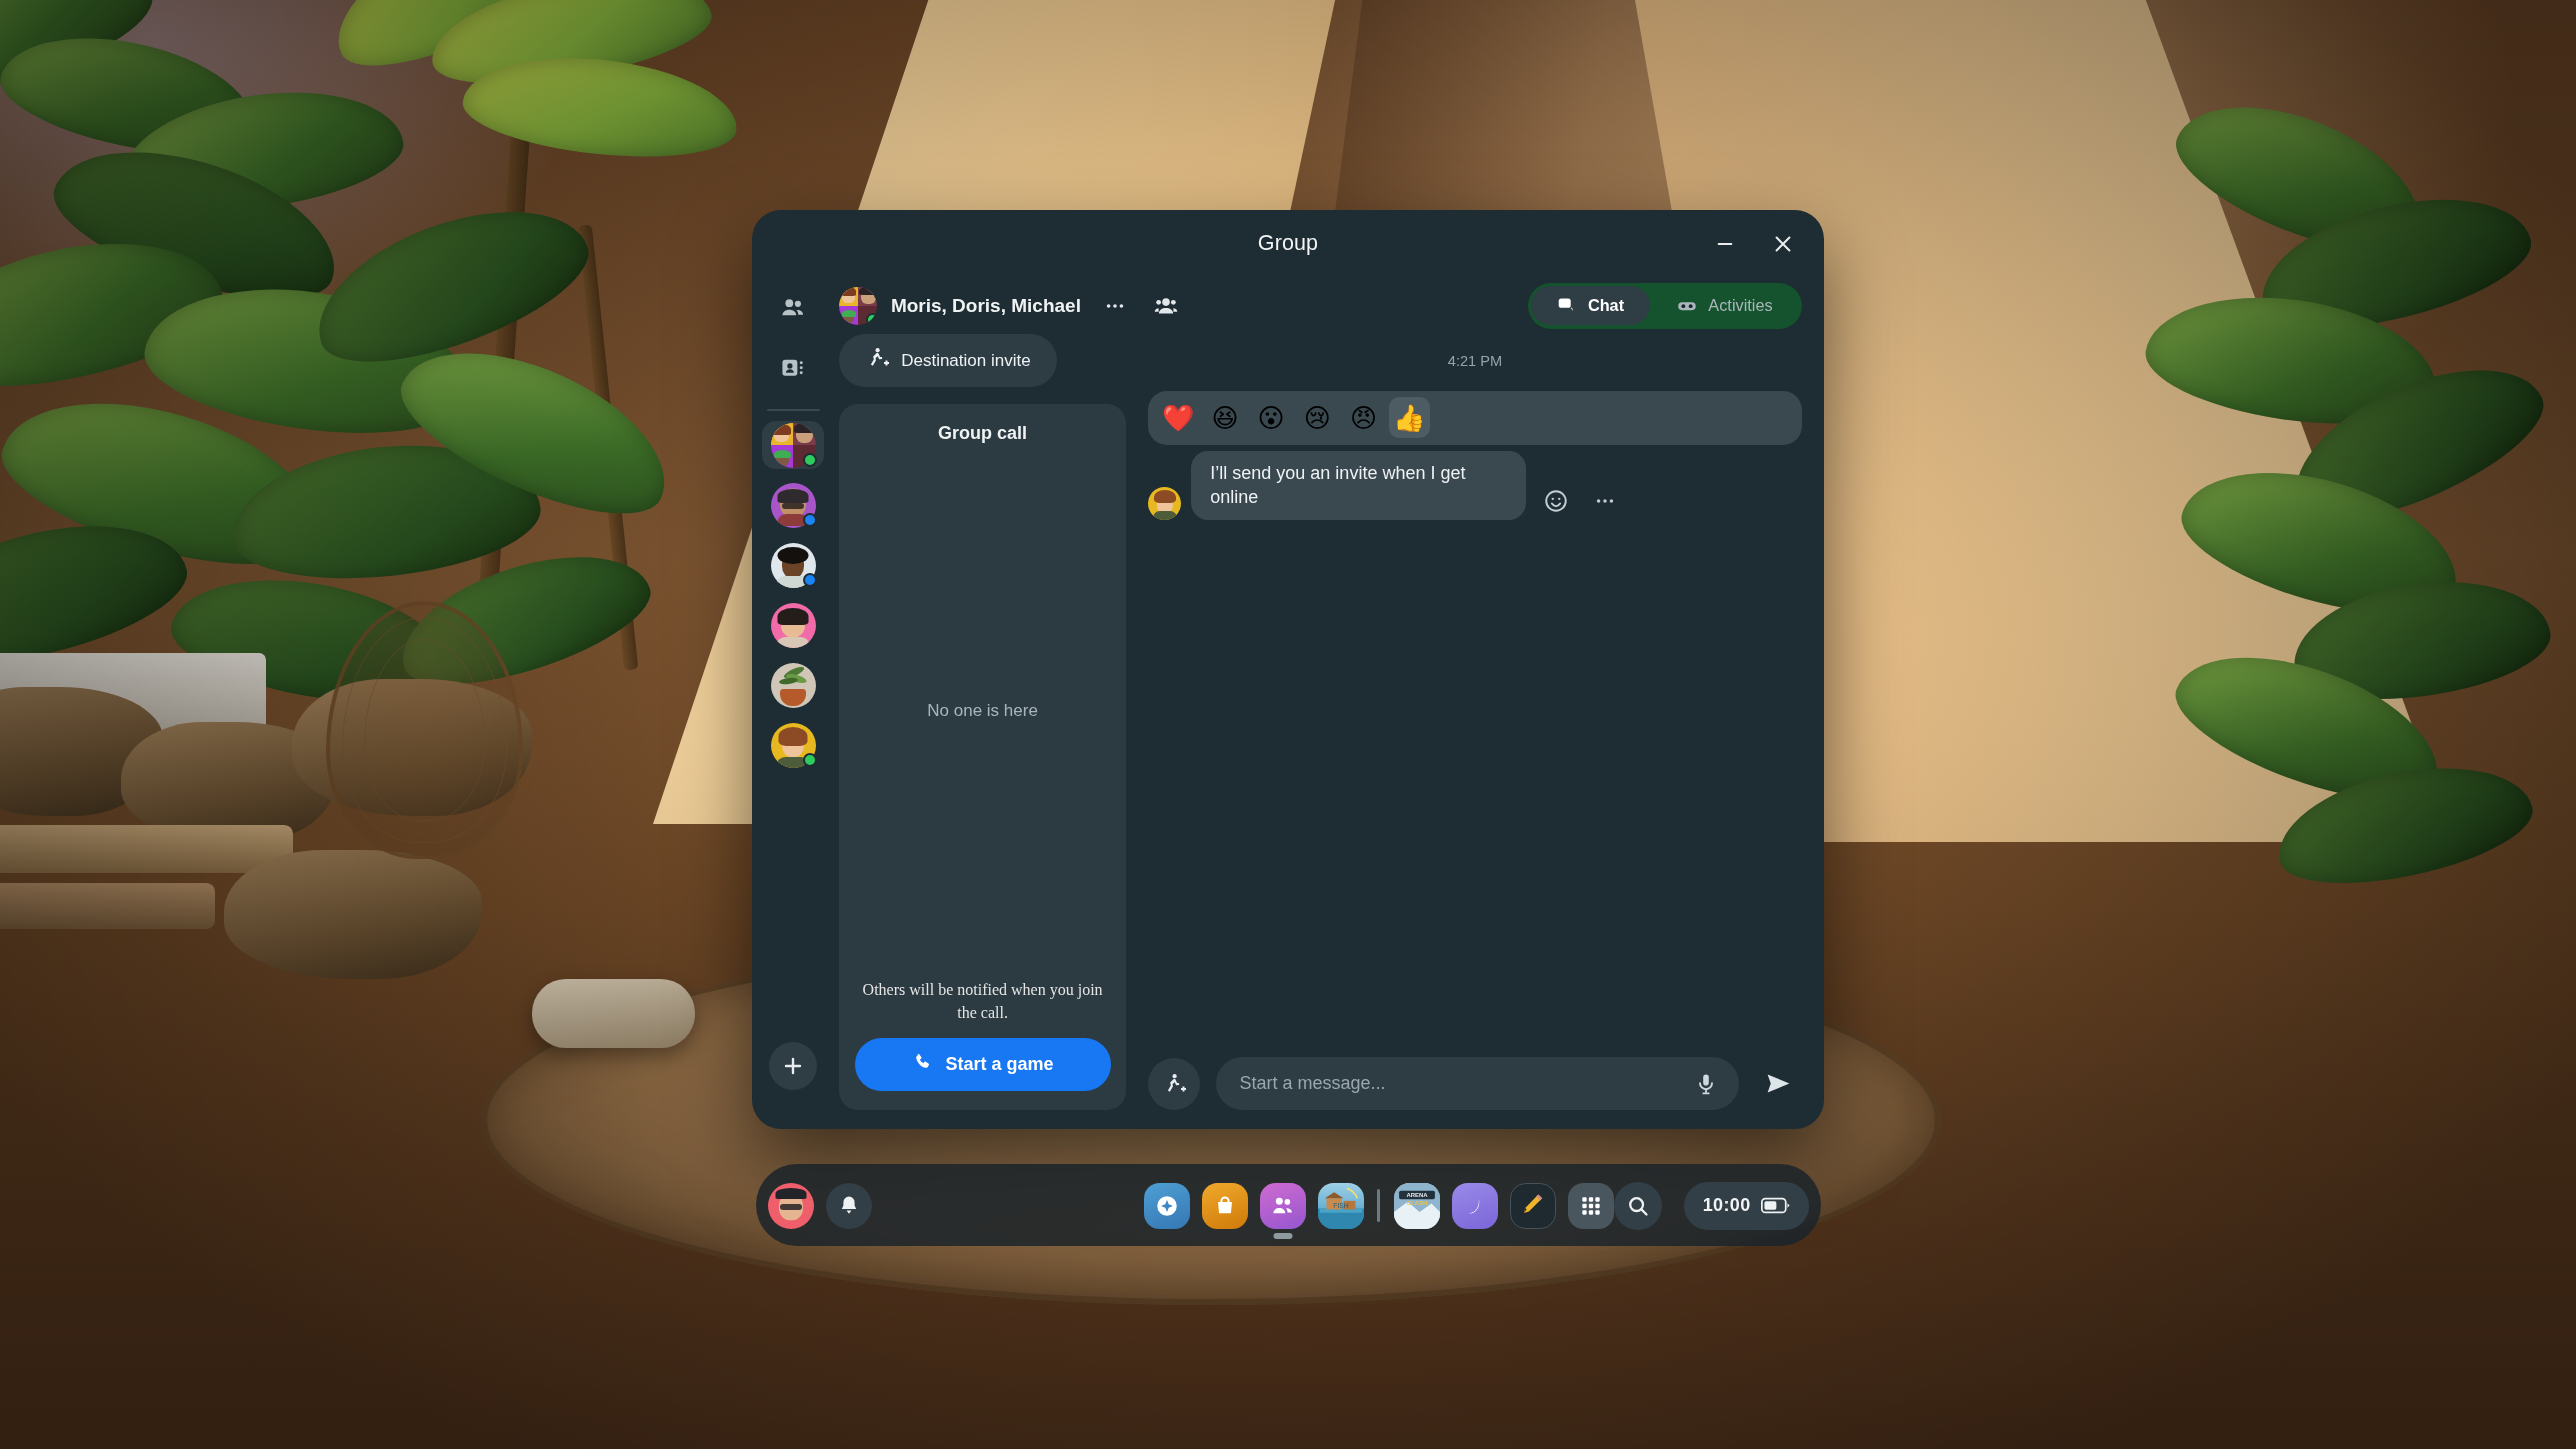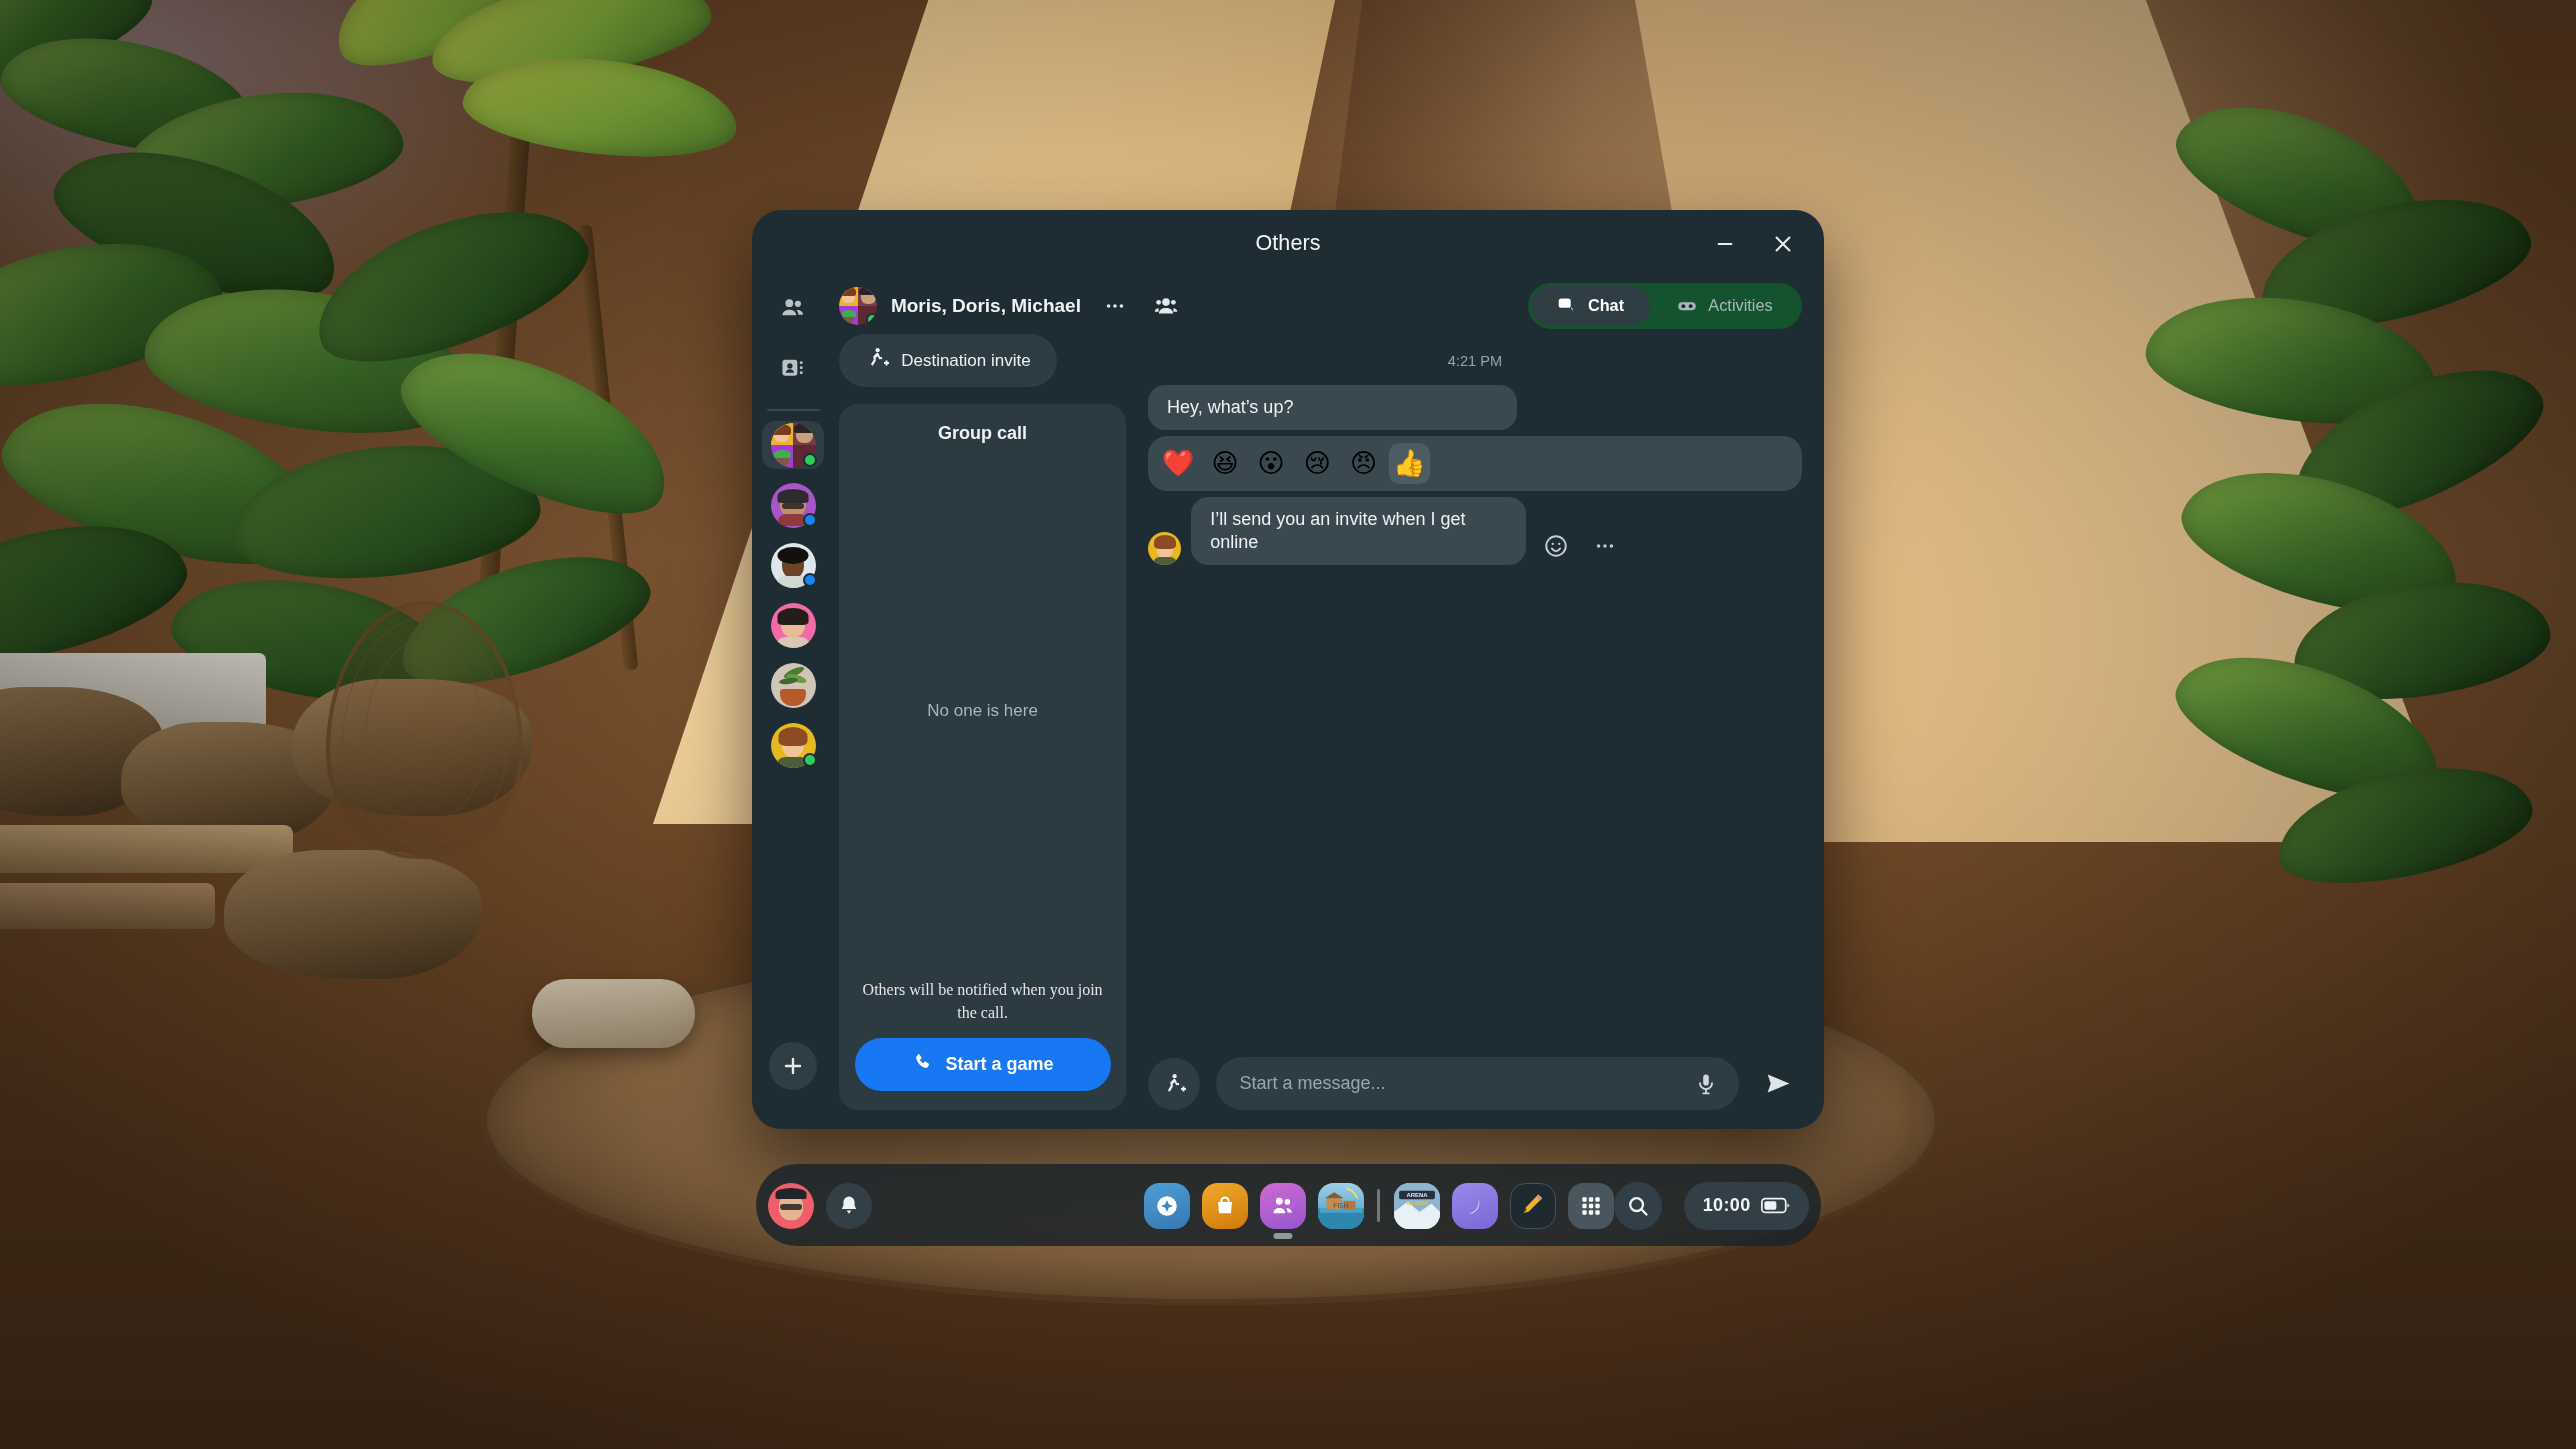--- a/index.html
+++ b/index.html
@@ -371,21 +371,21 @@
   <div id="chair"></div>
   <div id="rug"></div>
   <div id="rugRim"></div>
   <div id="cushion"></div>
   <div id="vignette"></div>
 </div>
 
 <div id="people-window">
 
   <div id="titlebar">
-    <div class="title">Others</div>
+    <div class="title">Group</div>
     <div class="winbtns">
       <div class="winbtn">
         <svg width="22" height="22" viewBox="0 0 24 24">
             <rect x="4" y="11" width="16" height="2" rx="1" fill="currentColor"></rect>
           </svg>
       </div>
       <div class="winbtn">
         <svg width="22" height="22" viewBox="0 0 24 24">
             <path d="M5 5 L19 19 M19 5 L5 19" stroke="currentColor" stroke-width="2.2" stroke-linecap="round"></path>
           </svg>
@@ -570,21 +570,20 @@
             </div>
           </div>
         </div>
 
         <div id="chatcol">
           <div id="messages">
             <div id="timestamp">4:21 PM</div>
 
 
             <div>
-              <div class="bubble" style="align-self:flex-start;">Hey, what’s up?</div>
 
               <div id="reaction-bar">
                 <div class="react">❤️</div>
                 <div class="react">😆</div>
                 <div class="react">😮</div>
                 <div class="react">😢</div>
                 <div class="react">😠</div>
                 <div class="react selected">👍</div>
               </div>
 

